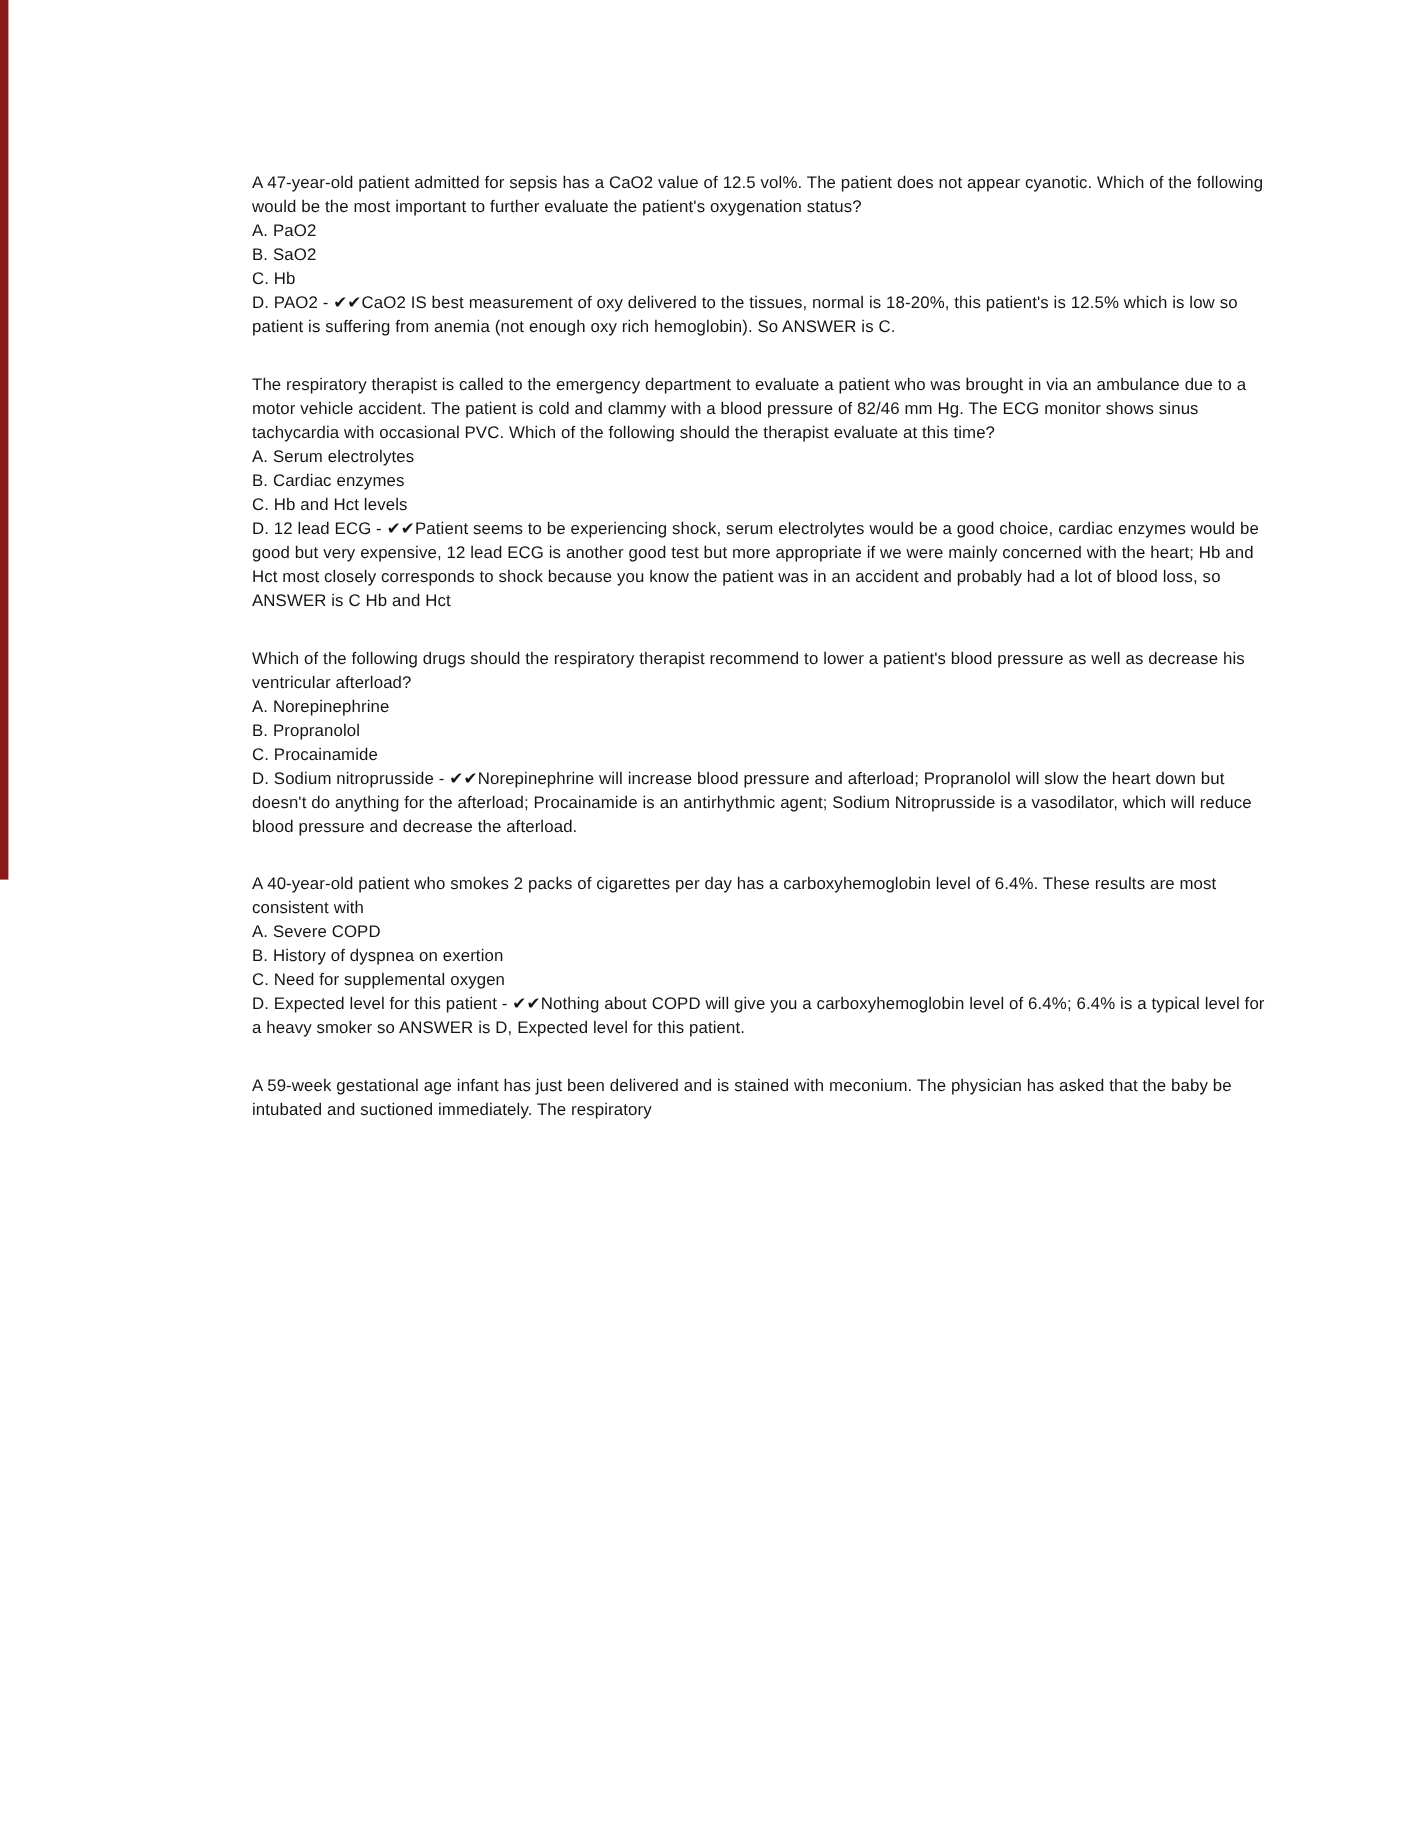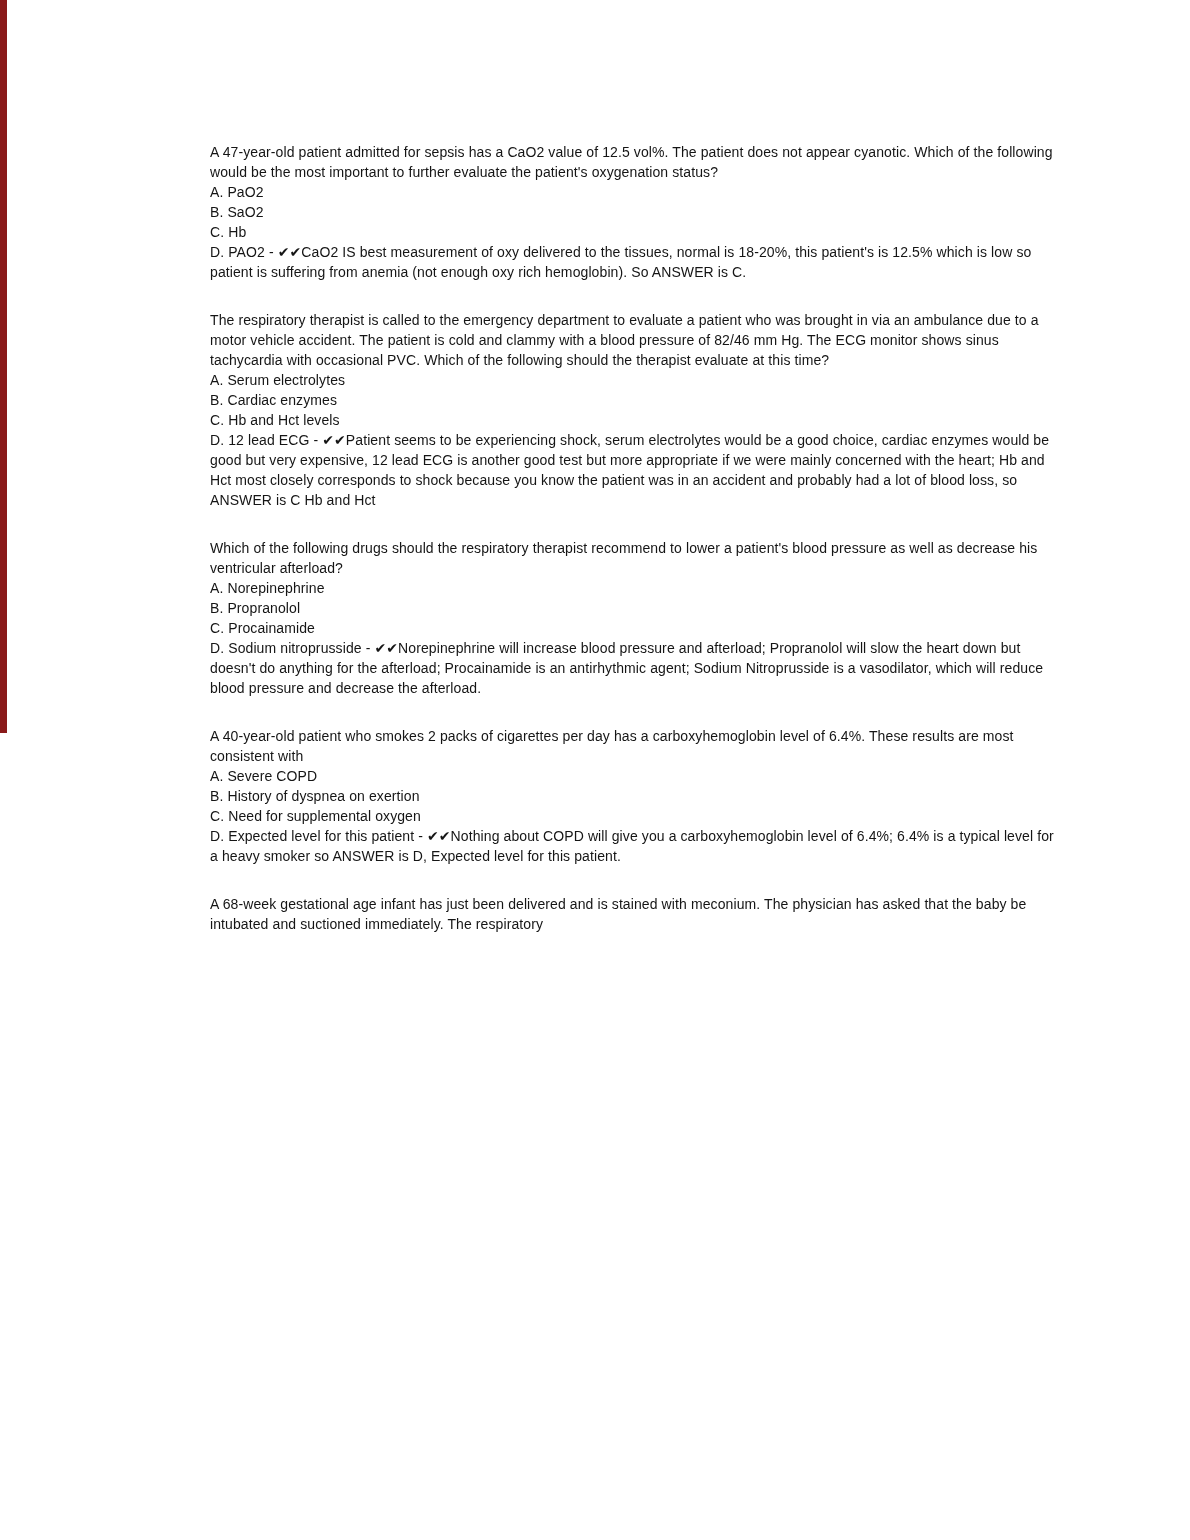--- a/index.html
+++ b/index.html
@@ -55,15 +55,15 @@
       <p class="para">Which of the following drugs should the respiratory therapist recommend to lower a patient's blood pressure as well as decrease his ventricular afterload?
 A. Norepinephrine
 B. Propranolol
 C. Procainamide
 D. Sodium nitroprusside - ✔✔Norepinephrine will increase blood pressure and afterload; Propranolol will slow the heart down but doesn't do anything for the afterload; Procainamide is an antirhythmic agent; Sodium Nitroprusside is a vasodilator, which will reduce blood pressure and decrease the afterload.</p>
       <p class="para">A 40-year-old patient who smokes 2 packs of cigarettes per day has a carboxyhemoglobin level of 6.4%. These results are most consistent with
 A. Severe COPD
 B. History of dyspnea on exertion
 C. Need for supplemental oxygen
 D. Expected level for this patient - ✔✔Nothing about COPD will give you a carboxyhemoglobin level of 6.4%; 6.4% is a typical level for a heavy smoker so ANSWER is D, Expected level for this patient.</p>
-      <p class="para">A 68-week gestational age infant has just been delivered and is stained with meconium. The physician has asked that the baby be intubated and suctioned immediately. The respiratory</p>
+      <p class="para">A 59-week gestational age infant has just been delivered and is stained with meconium. The physician has asked that the baby be intubated and suctioned immediately. The respiratory</p>
     </div>
 </div>
 
 </body></html>

